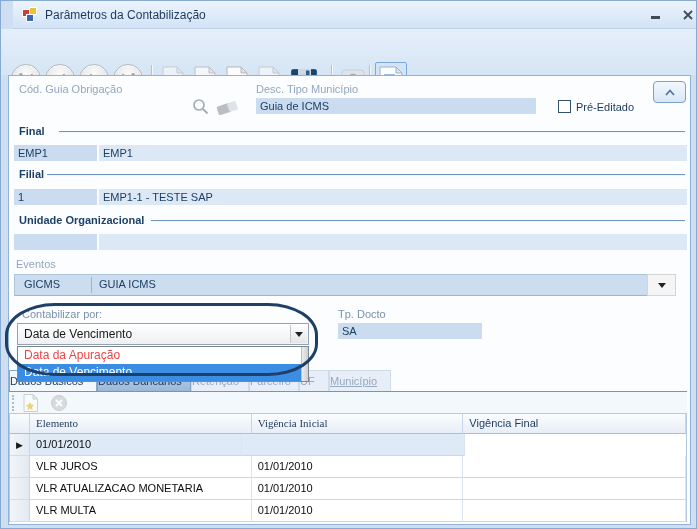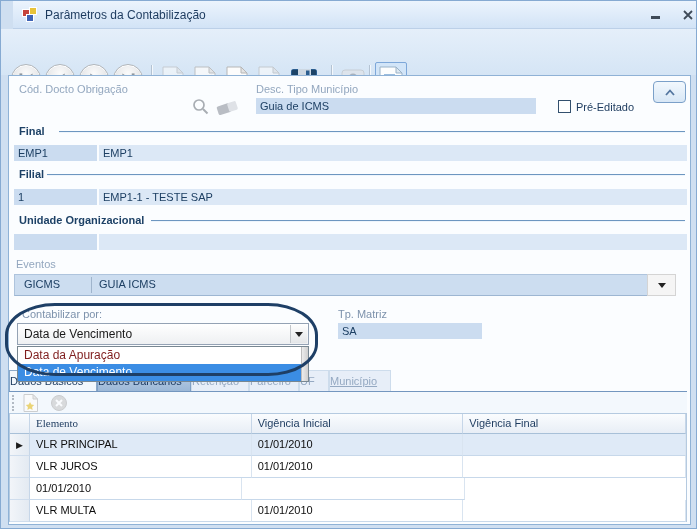--- a/index.html
+++ b/index.html
@@ -25,21 +25,21 @@
   .cklabel{position:absolute;font-size:11px;color:#1c3a5e}
   .collapse-btn{position:absolute;left:652px;top:80px;width:33px;height:22px;border:1px solid #7ba0c9;border-radius:4px;background:linear-gradient(#f2f8fd,#d8e7f6);display:flex;align-items:center;justify-content:center}
   .evcombo{position:absolute;left:13px;top:273px;width:662px;height:22px;background:#ccddf0;border:1px solid #aec4dd;border-bottom-color:#9db6d2}
   .evtext{position:absolute;top:3px;font-size:11px;color:#1d3f63}
   .evsep{position:absolute;left:76px;top:2px;width:1px;height:16px;background:#9fb4cc}
   .evbtn{position:absolute;right:-1px;top:-1px;width:29px;height:22px;background:#f5f5f5;border:1px solid #d4d4d4;display:flex;align-items:center;justify-content:center}
   .caret{width:0;height:0;border-left:4px solid transparent;border-right:4px solid transparent;border-top:5px solid #222}
   .cbo{position:absolute;left:16px;top:322px;width:292px;height:22px;background:linear-gradient(#fff,#eef0f2);border:1px solid #94a2b4;font-size:12px;color:#1a1a1a;line-height:20px;padding-left:6px;z-index:5}
   .cbo-btn{position:absolute;right:1px;top:1px;width:17px;height:18px;background:linear-gradient(#fdfdfd,#e4e6e8);border-left:1px solid #c2c6ca;display:flex;align-items:center;justify-content:center}
   .ddlist{position:absolute;left:16px;top:345px;width:292px;background:#fff;border:1px solid #788791;z-index:6}
-  .dd-item{height:17px;font-size:12px;line-height:17px;padding-left:6px;color:#7f1d1d;padding-right:8px;white-space:nowrap;overflow:hidden}
+  .dd-item{height:17px;font-size:12px;line-height:17px;padding-left:6px;color:#ef4444;padding-right:8px;white-space:nowrap;overflow:hidden}
   .dd-item.sel{background:#3b8de4;color:#fff}
   .dd-sb{position:absolute;right:0;top:0;bottom:0;width:7px;background:linear-gradient(90deg,#ececec,#cfcfcf);border-left:1px solid #bdbdbd}
   .annot{position:absolute;left:4px;top:302px;width:313px;height:73px;border:3px solid #1e3f66;border-radius:50px/32px;z-index:8;pointer-events:none}
   .tabstrip{position:absolute;left:8px;top:369px;height:21px;display:flex;z-index:1}
   .tab{height:21px;font-size:11px;line-height:20px;white-space:nowrap;overflow:hidden}
   .tab.active{background:#f2f7fc;border:1px solid #8aa8c8;border-bottom:none;color:#1c3a5e}
   .tab.enabled{background:linear-gradient(#bdd0e6,#9cb8d7);border:1px solid #7f9fc5;border-bottom:none;color:#1e3b62}
   .tab.disabled{background:#e7eef8;border:1px solid #cddcec;border-bottom:none;color:#95a9c2}
   .tabline{position:absolute;left:8px;top:390px;width:678px;height:1px;background:#7396bf}
   .subbar{position:absolute;left:8px;top:391px;width:678px;height:21px;background:#f3f8fd}
@@ -157,21 +157,21 @@
           <path d="M19 2 v6 h6 z" fill="#dde8f1" stroke="#9ab2c8"></path>
           <path d="M7 10 h11 M7 13.5 h11 M7 17 h8" stroke="#7aa7d4" stroke-width="1.4"></path>
           <circle cx="16" cy="19" r="7" fill="#cfe4f4" fill-opacity=".85" stroke="#8a9aa8" stroke-width="1.6"></circle>
           <path d="M21 24.5 l5.5 5.5" stroke="#8a8f94" stroke-width="3.2"></path>
         </svg>
     </div>
   </div>
 
   <div class="panel"></div>
 
-  <div class="flabel" style="left:18px;top:82px">Cód. Docto Obrigação</div>
+  <div class="flabel" style="left:18px;top:82px">Cód. Guia Obrigação</div>
   <div style="position:absolute;left:190px;top:96px">
     <svg width="20" height="20">
         <circle cx="8" cy="8" r="5" fill="none" stroke="#a8adb3" stroke-width="1.7"></circle>
         <path d="M12 12 l4.5 4.5" stroke="#a8adb3" stroke-width="2"></path>
       </svg>
   </div>
   <div style="position:absolute;left:214px;top:97px">
     <svg width="30" height="18">
         <g transform="rotate(-18 14 9)">
           <rect x="2" y="5" width="13" height="9" rx="1.5" fill="#b9bdc4"></rect>
@@ -220,21 +220,21 @@
     <div class="cbo-btn">
         <div class="caret"></div>
       </div>
   </div>
   <div class="ddlist">
     <div class="dd-item">Data da Apuração</div>
       <div class="dd-item sel">Data de Vencimento</div>
       <div class="dd-sb"></div>
   </div>
 
-  <div class="flabel" style="left:337px;top:307px;color:#7d92ac">Tp. Matriz</div>
+  <div class="flabel" style="left:337px;top:307px;color:#7d92ac">Tp. Docto</div>
   <div class="bluefield" style="left:337px;top:322px;width:144px">SA</div>
 
   <div class="annot"></div>
 
   <div class="tabstrip">
       <div class="tab active" style="width: 88px;">Dados Básicos</div>
       <div class="tab enabled" style="width: 94px;">Dados Bancários</div>
       <div class="tab disabled" style="width: 58px;">Retenção</div>
       <div class="tab disabled" style="width: 50px;">Parceiro</div>
       <div class="tab disabled" style="width: 30px;">UF</div>
@@ -255,38 +255,38 @@
     <svg width="18" height="18">
         <circle cx="9" cy="9" r="7.5" fill="#c2c2c2" stroke="#a8a8a8"></circle>
         <path d="M6 6 l6 6 M12 6 l-6 6" stroke="#fff" stroke-width="2"></path>
       </svg>
   </div>
 
   <div class="grid">
     <div class="ghead">
       <div class="gcorner"></div>
     <div class="ghcell" style="width: 222px; font-family: Liberation Serif, serif;">Elemento</div>
-        <div class="ghcell" style="width: 212px;">Vigência Inicial</div>
+        <div class="ghcell" style="width: 212px; font-family: Liberation Serif, serif;">Vigência Inicial</div>
         <div class="ghcell" style="width: 223px;">Vigência Final</div>
       </div>
     <div>
         <div class="grow rowsel">
           <div class="gsel">▶</div>
-          <div class="gcell" style="width: 222px;">VLR PRINCIPAL</div>
           <div class="gcell" style="width: 212px;">01/01/2010</div>
           <div class="gcell" style="width: 223px;"></div>
         </div>
         <div class="grow">
           <div class="gsel"></div>
           <div class="gcell" style="width: 222px;">VLR JUROS</div>
           <div class="gcell" style="width: 212px;">01/01/2010</div>
           <div class="gcell" style="width: 223px;"></div>
         </div>
         <div class="grow">
           <div class="gsel"></div>
+          <div class="gcell" style="width: 222px;">VLR ATUALIZACAO MONETARIA</div>
           <div class="gcell" style="width: 212px;">01/01/2010</div>
           <div class="gcell" style="width: 223px;"></div>
         </div>
         <div class="grow">
           <div class="gsel"></div>
           <div class="gcell" style="width: 222px;">VLR MULTA</div>
           <div class="gcell" style="width: 212px;">01/01/2010</div>
           <div class="gcell" style="width: 223px;"></div>
         </div>
       </div>

